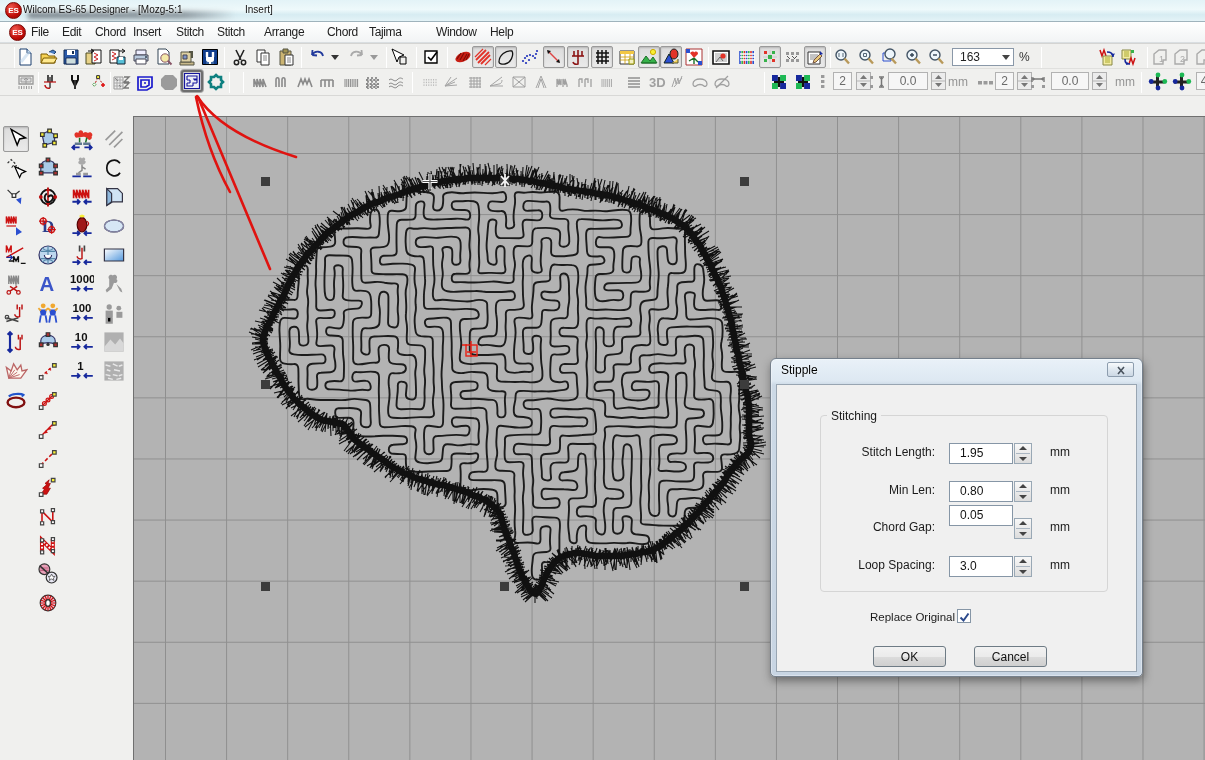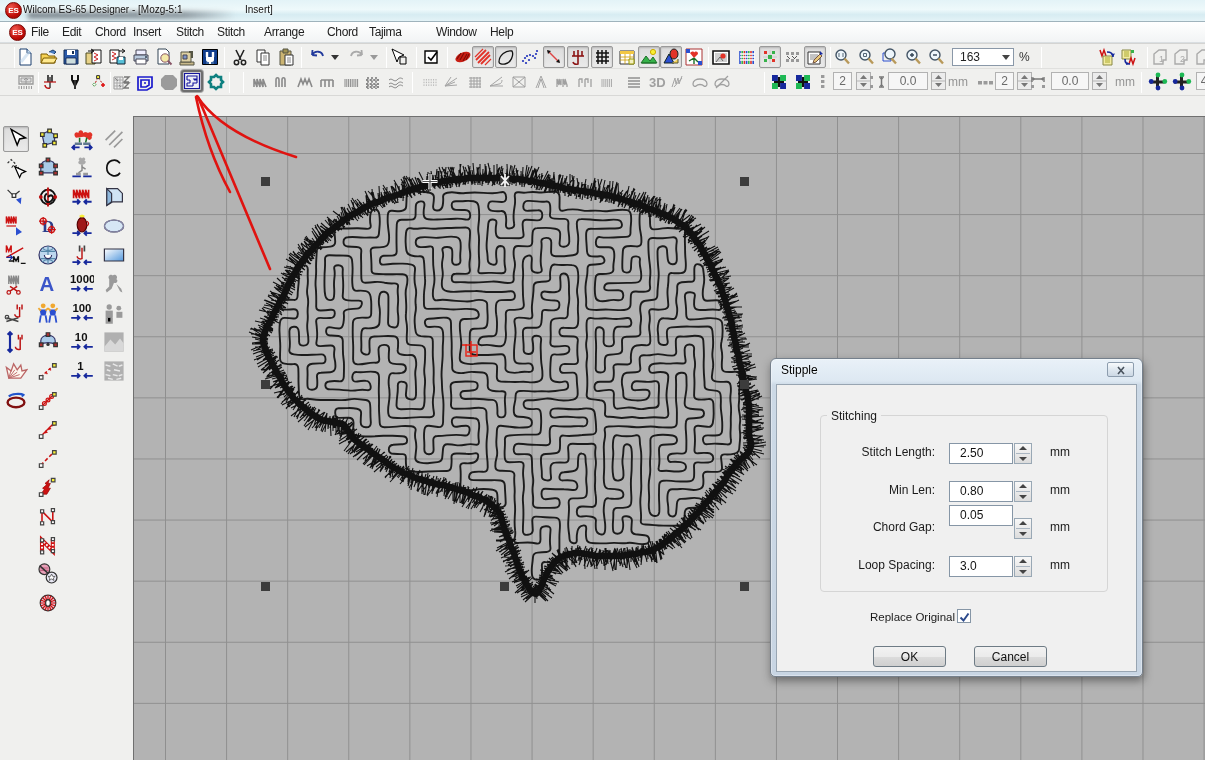--- a/index.html
+++ b/index.html
@@ -1052,21 +1052,21 @@
 
 <div id="dlg">
  <div id="dlgtitle">Stipple</div>
  <div id="dlgclose"><svg width="26" height="15" viewBox="0 0 26 15">
         <path d="M10 4l6 7M16 4l-6 7" stroke="#49535e" stroke-width="1.6"></path>
       </svg></div>
  <div id="dlgclient">
   <div id="grp"></div>
       <div id="grplbl">Stitching</div>
   <div class="dl" style="top:60px">Stitch Length:</div>
-  <div class="di" style="top:58px">2.50</div>
+  <div class="di" style="top:58px">1.95</div>
       <div class="sp" style="top:58px">
         <i></i>
       </div>
       <div class="dm" style="top:60px">mm</div>
   <div class="dl" style="top:98px">Min Len:</div>
   <div class="di" style="top:96px">0.80</div>
       <div class="sp" style="top:96px">
         <i></i>
       </div>
       <div class="dm" style="top:98px">mm</div>

